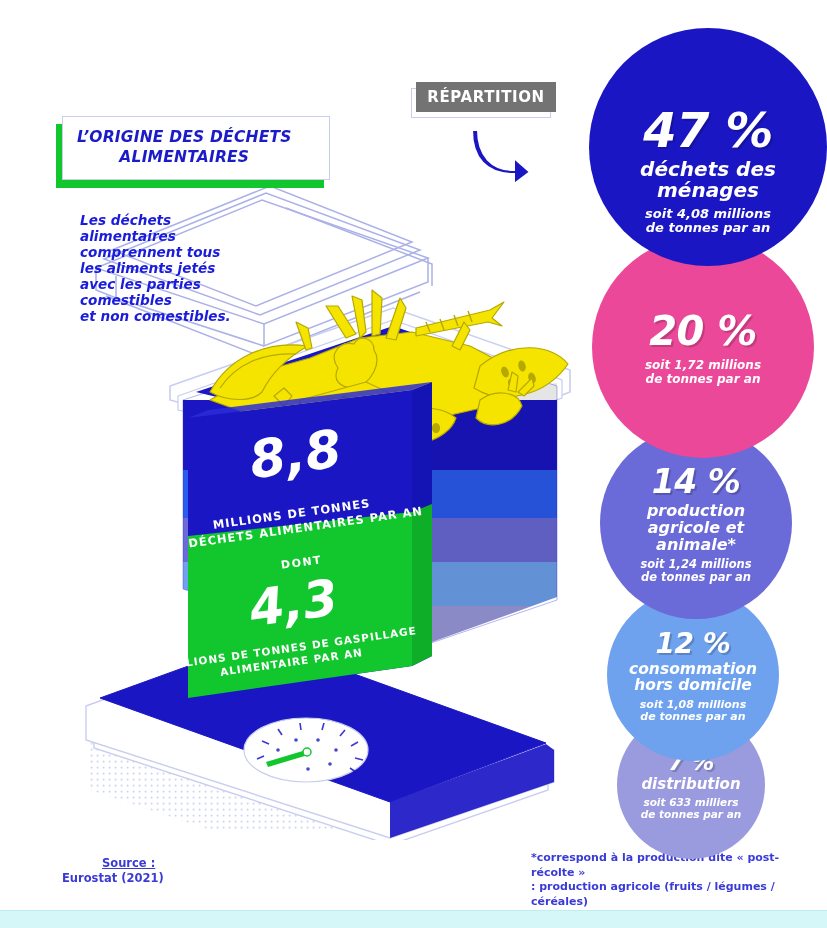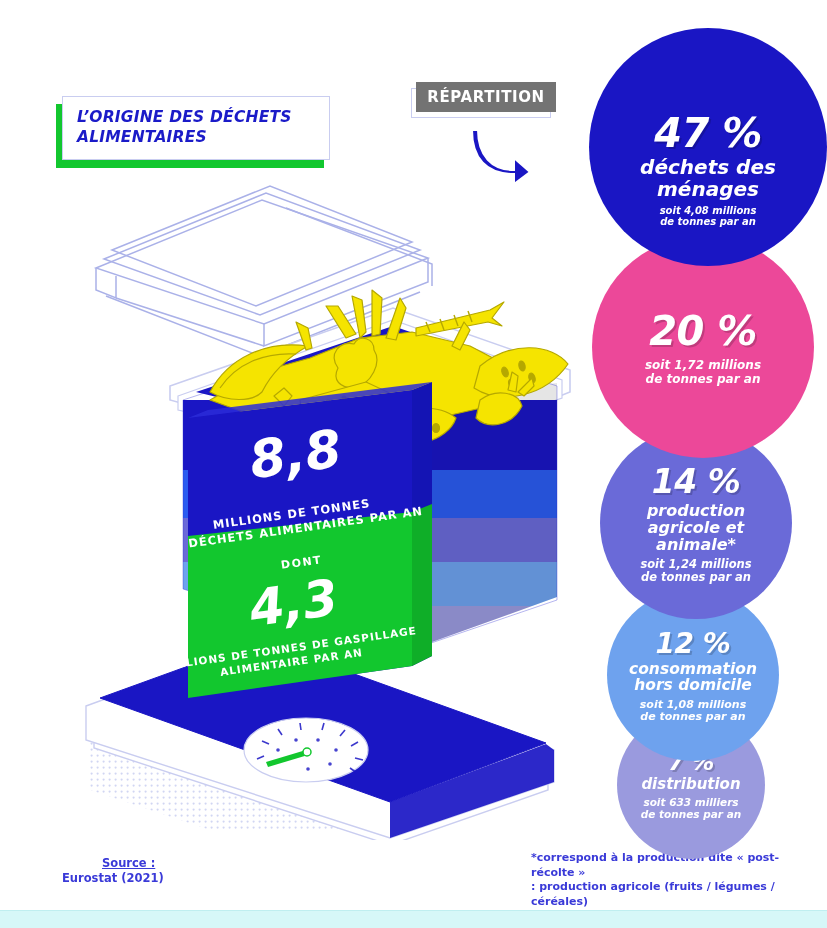--- a/index.html
+++ b/index.html
@@ -7,21 +7,21 @@
     font-family:"DejaVu Sans","Liberation Sans",sans-serif;
     width:827px;height:928px;overflow:hidden;position:relative;
   }
   #page{position:absolute;inset:0;background:#ffffff;overflow:hidden;}
 
   
   #bottom-strip{position:absolute;left:0;right:0;bottom:0;height:17px;
     background:#d6f7f8;border-top:1px solid #bfeef0;}
 
   
-  #title-block{position:absolute;left:62px;top:96px;width:268px;height:70px;}
+  #title-block{position:absolute;left:62px;top:116px;width:268px;height:70px;text-align:center;}
   #title-shadow{position:absolute;left:-6px;top:8px;width:268px;height:64px;
     background:transparent;border-left:9px solid #12c72e;border-bottom:9px solid #12c72e;
     box-sizing:border-box;}
   #title-card{position:absolute;left:0;top:0;width:268px;height:64px;background:#fff;
     border:1.5px solid #c9cdf0;box-sizing:border-box;display:flex;align-items:center;
     padding:0 14px;}
   #title-text{font-weight:bold;font-style:italic;font-size:15.5px;line-height:1.28;
     color:#1b1bc8;letter-spacing:.2px;}
 
   
@@ -47,23 +47,23 @@
   .circle{position:absolute;border-radius:50%;display:flex;flex-direction:column;
     align-items:center;justify-content:center;text-align:center;color:#fff;
     box-sizing:border-box;padding:0 10px;}
   .c-pct{font-weight:bold;font-style:italic;letter-spacing:-.5px;
     text-shadow:2px 2px 0 rgba(0,0,0,.18);}
   .c-label{font-weight:bold;font-style:italic;line-height:1.07;margin-top:1px;}
   .c-sub{font-weight:bold;font-style:italic;line-height:1.12;margin-top:5px;
     white-space:pre-line;}
 
   #circle-0{left:44px;top:0px;width:238px;height:238px;background:#1a16c4;z-index:5;}
-  #circle-0 .c-pct{font-size:40px;margin-top:44px;}
+  #circle-0 .c-pct{font-size:48px;margin-top:44px;}
   #circle-0 .c-label{font-size:20px;}
-  #circle-0 .c-sub{font-size:10px;}
+  #circle-0 .c-sub{font-size:13px;}
 
   #circle-1{left:47px;top:208px;width:222px;height:222px;background:#ec4899;z-index:4;}
   #circle-1 .c-pct{font-size:40px;}
   #circle-1 .c-label{font-size:19px;}
   #circle-1 .c-sub{font-size:12px;}
 
   #circle-2{left:55px;top:399px;width:192px;height:192px;background:#6a6ad8;z-index:3;}
   #circle-2 .c-pct{font-size:33px;}
   #circle-2 .c-label{font-size:16px;}
   #circle-2 .c-sub{font-size:11.5px;}
@@ -275,20 +275,27 @@
   <div id="title-block">
     <div id="title-shadow"></div>
     <div id="title-card">
       <div id="title-text">
         <span>L’ORIGINE DES DÉCHETS</span><br>
         <span>ALIMENTAIRES</span>
       </div>
     </div>
   </div>
 
+  <div id="intro">Les déchets
+alimentaires
+comprennent tous
+les aliments jetés
+avec les parties
+comestibles
+et non comestibles.</div>
 
   <div id="repartition">
     <div id="rep-shadow"></div>
     <div id="rep-card">
       <span id="rep-text">RÉPARTITION</span>
     </div>
   </div>
   <svg id="rep-arrow" viewBox="0 0 64 60">
     <path d="M8 4 C8 30 22 44 44 44 L44 32 L60 46 L44 58 L44 48
              C16 48 2 32 2 4 Z" fill="#1a16c4" stroke="#ffffff" stroke-width="2"></path>

